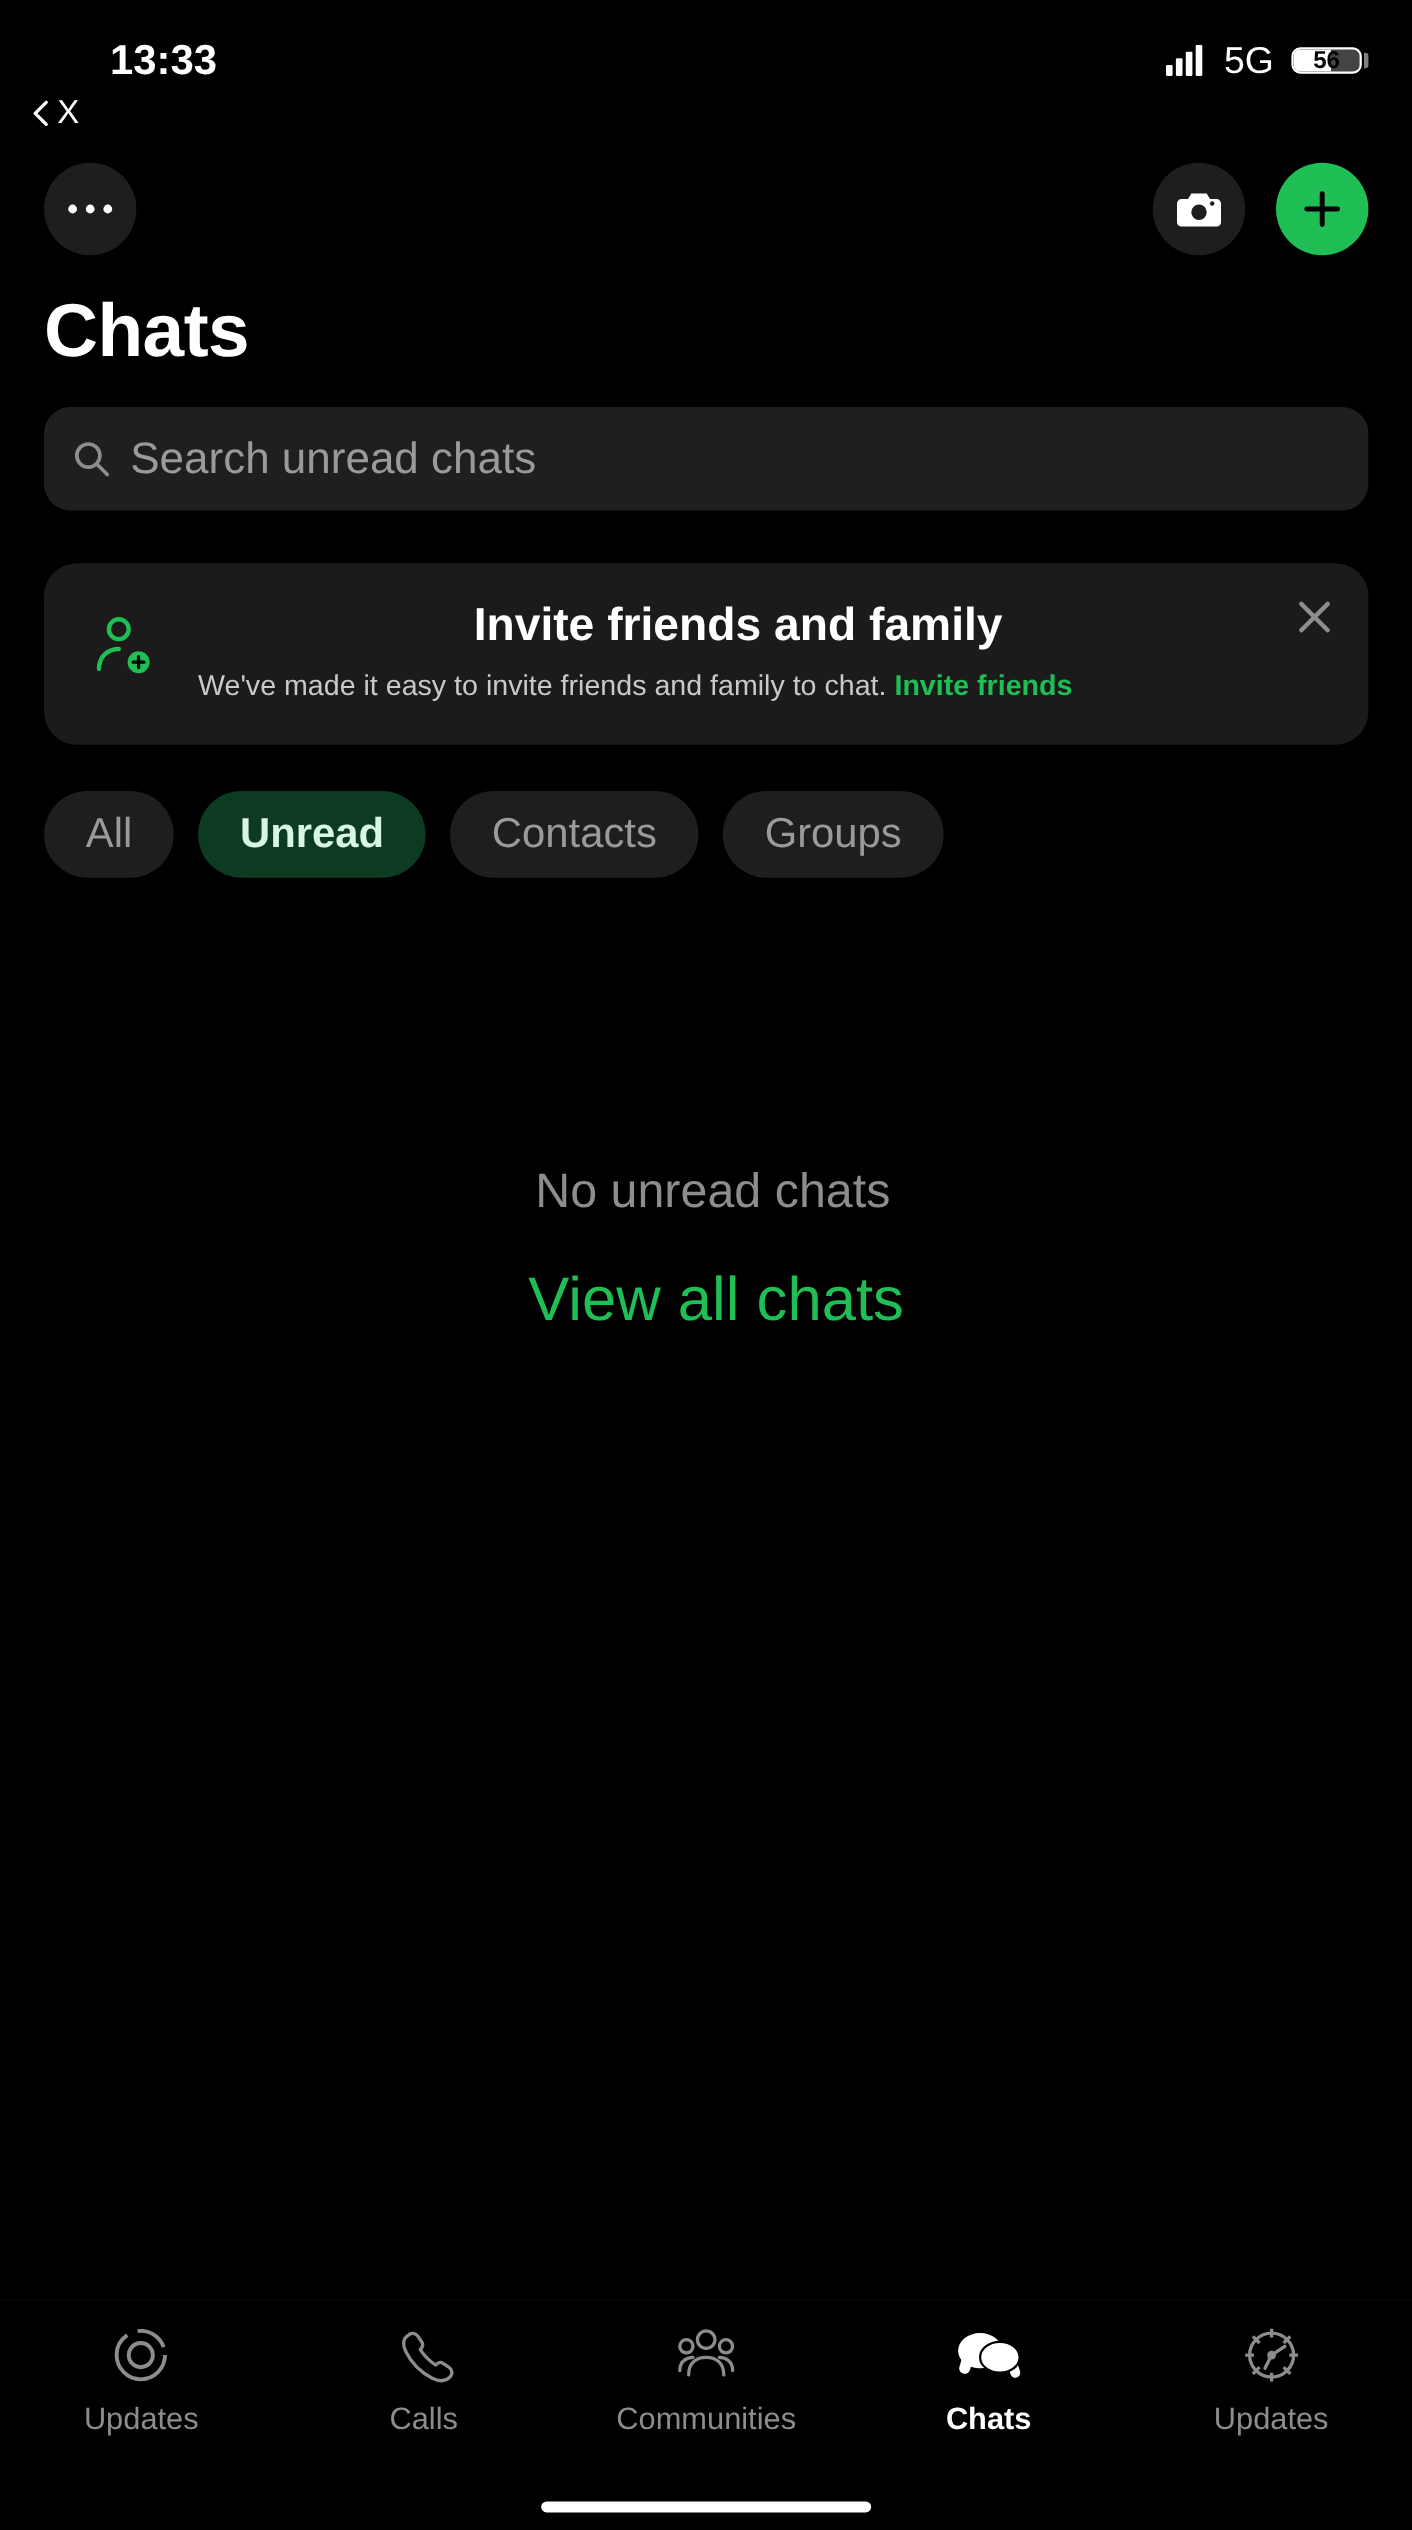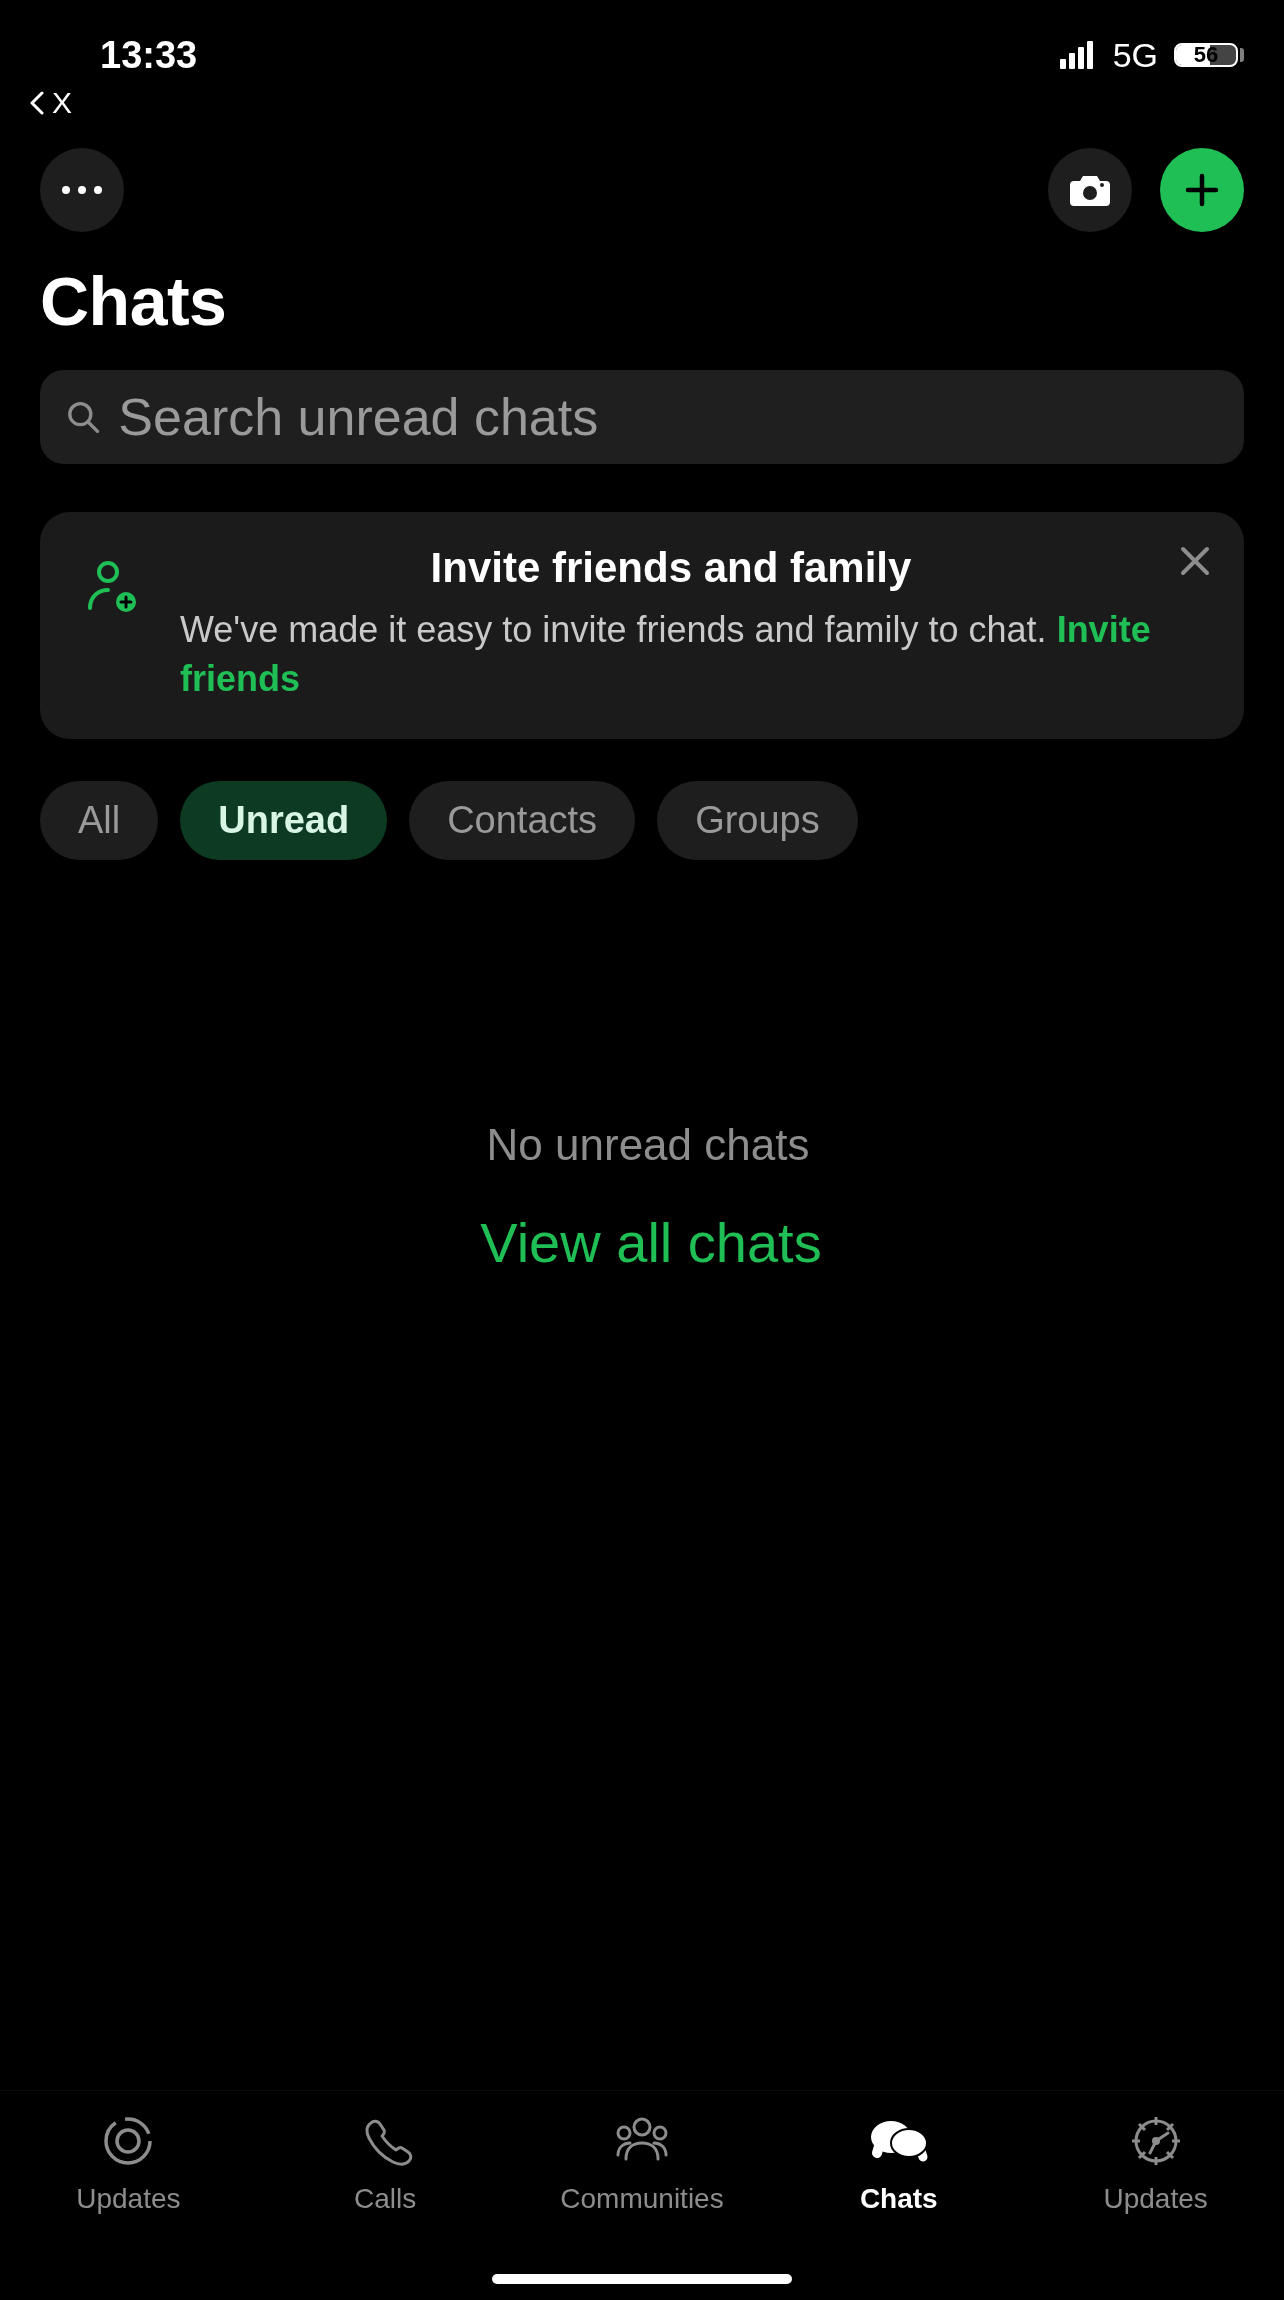--- a/index.html
+++ b/index.html
@@ -29,29 +29,29 @@
     .dots { display:flex; gap:8px; }
     .dots span { width:8px; height:8px; background:#fff; border-radius:50%; }
     .right-actions { display:flex; gap:28px; }
 
     
     .page-title { font-size: 68px; font-weight: 800; padding: 30px 40px 20px 40px; letter-spacing: -0.5px; }
 
     
     .search-wrap { margin: 10px 40px 0 40px; }
     .search-field { background:#1f1f1f; border-radius: 24px; height: 94px; display:flex; align-items:center; padding: 0 26px; gap:18px; }
-    .search-input { background:transparent; border:none; outline:none; color:#9a9a9a; font-size:52px; width:100%; }
+    .search-input { background:transparent; border:none; outline:none; color:#9a9a9a; font-size:40px; width:100%; }
     .search-input::placeholder { color:#9a9a9a; }
 
     
     .banner { margin: 48px 40px 0 40px; background:#1b1b1b; border-radius: 30px; padding: 32px 32px 36px 32px; display:flex; gap:28px; align-items:flex-start; position:relative; }
     .banner-icon-wrap { width:80px; display:flex; justify-content:center; padding-top:12px; }
     .banner-body { flex:1; padding-right: 50px; }
     .banner-title { font-size:42px; font-weight:700; margin-bottom: 14px; text-align: center; }
-    .banner-desc { font-size:36px; color:#c9c9c9; line-height:1.35; }
+    .banner-desc { font-size:26px; color:#c9c9c9; line-height:1.35; }
     .banner-link { color:#1fbf55; font-weight:600; }
     .banner-close { position:absolute; top:26px; right:26px; width:46px; height:46px; display:flex; align-items:center; justify-content:center; }
 
     
     .chips { display:flex; gap:22px; padding: 42px 40px 0 40px; }
     .chip { border-radius: 44px; padding: 18px 38px; font-size:38px; font-weight:500; background:#1e1e1e; color:#9a9a9a; }
     .chip.active { background:#0c3b22; color:#d9f5e3; font-weight:600; }
 
     
     .empty { margin-top: 260px; text-align:center; }

